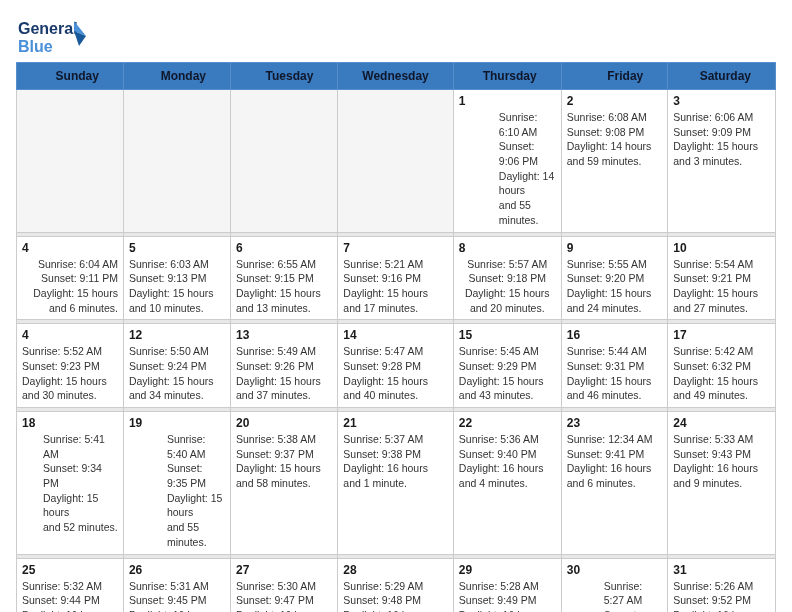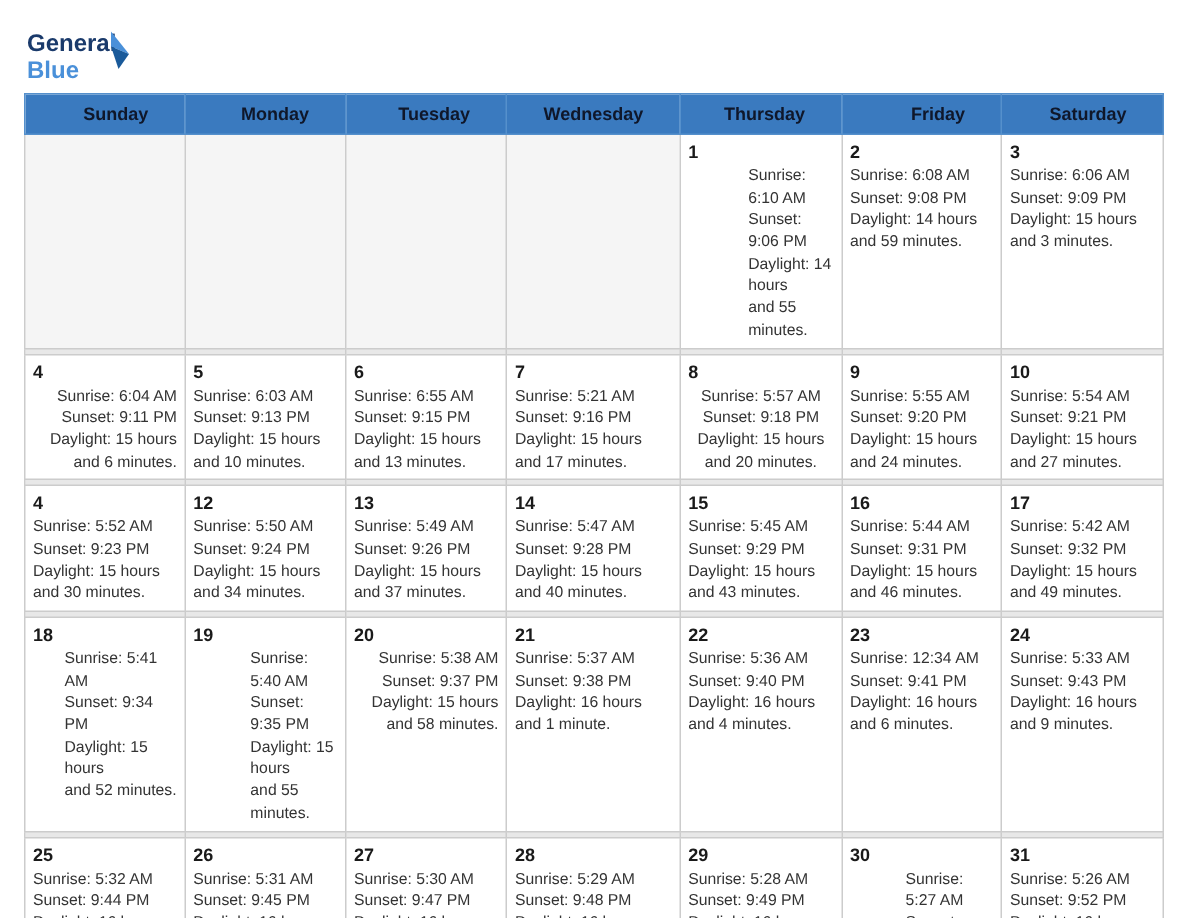--- a/index.html
+++ b/index.html
@@ -247,21 +247,21 @@
         <td>
           <div class="day-number">16</div>
           <div class="day-info" style="white-space: pre-line;">Sunrise: 5:44 AM
 Sunset: 9:31 PM
 Daylight: 15 hours
 and 46 minutes.</div>
         </td>
         <td>
           <div class="day-number">17</div>
           <div class="day-info" style="white-space: pre-line;">Sunrise: 5:42 AM
-Sunset: 9:32 PM
+Sunset: 6:32 PM
 Daylight: 15 hours
 and 49 minutes.</div>
         </td>
       </tr>
       <tr class="row-separator">
         <td></td>
         <td></td>
         <td></td>
         <td></td>
         <td></td>
@@ -278,21 +278,21 @@
         </td>
         <td>
           <div class="day-number">19</div>
           <div class="day-info" style="white-space: pre-line; margin-left: 38px;">Sunrise: 5:40 AM
 Sunset: 9:35 PM
 Daylight: 15 hours
 and 55 minutes.</div>
         </td>
         <td>
           <div class="day-number">20</div>
-          <div class="day-info" style="white-space: pre-line; text-align: right;">Sunrise: 5:38 AM
+          <div class="day-info" style="white-space: pre-line;">Sunrise: 5:38 AM
 Sunset: 9:37 PM
 Daylight: 15 hours
 and 58 minutes.</div>
         </td>
         <td>
           <div class="day-number">21</div>
           <div class="day-info" style="white-space: pre-line;">Sunrise: 5:37 AM
 Sunset: 9:38 PM
 Daylight: 16 hours
 and 1 minute.</div>

